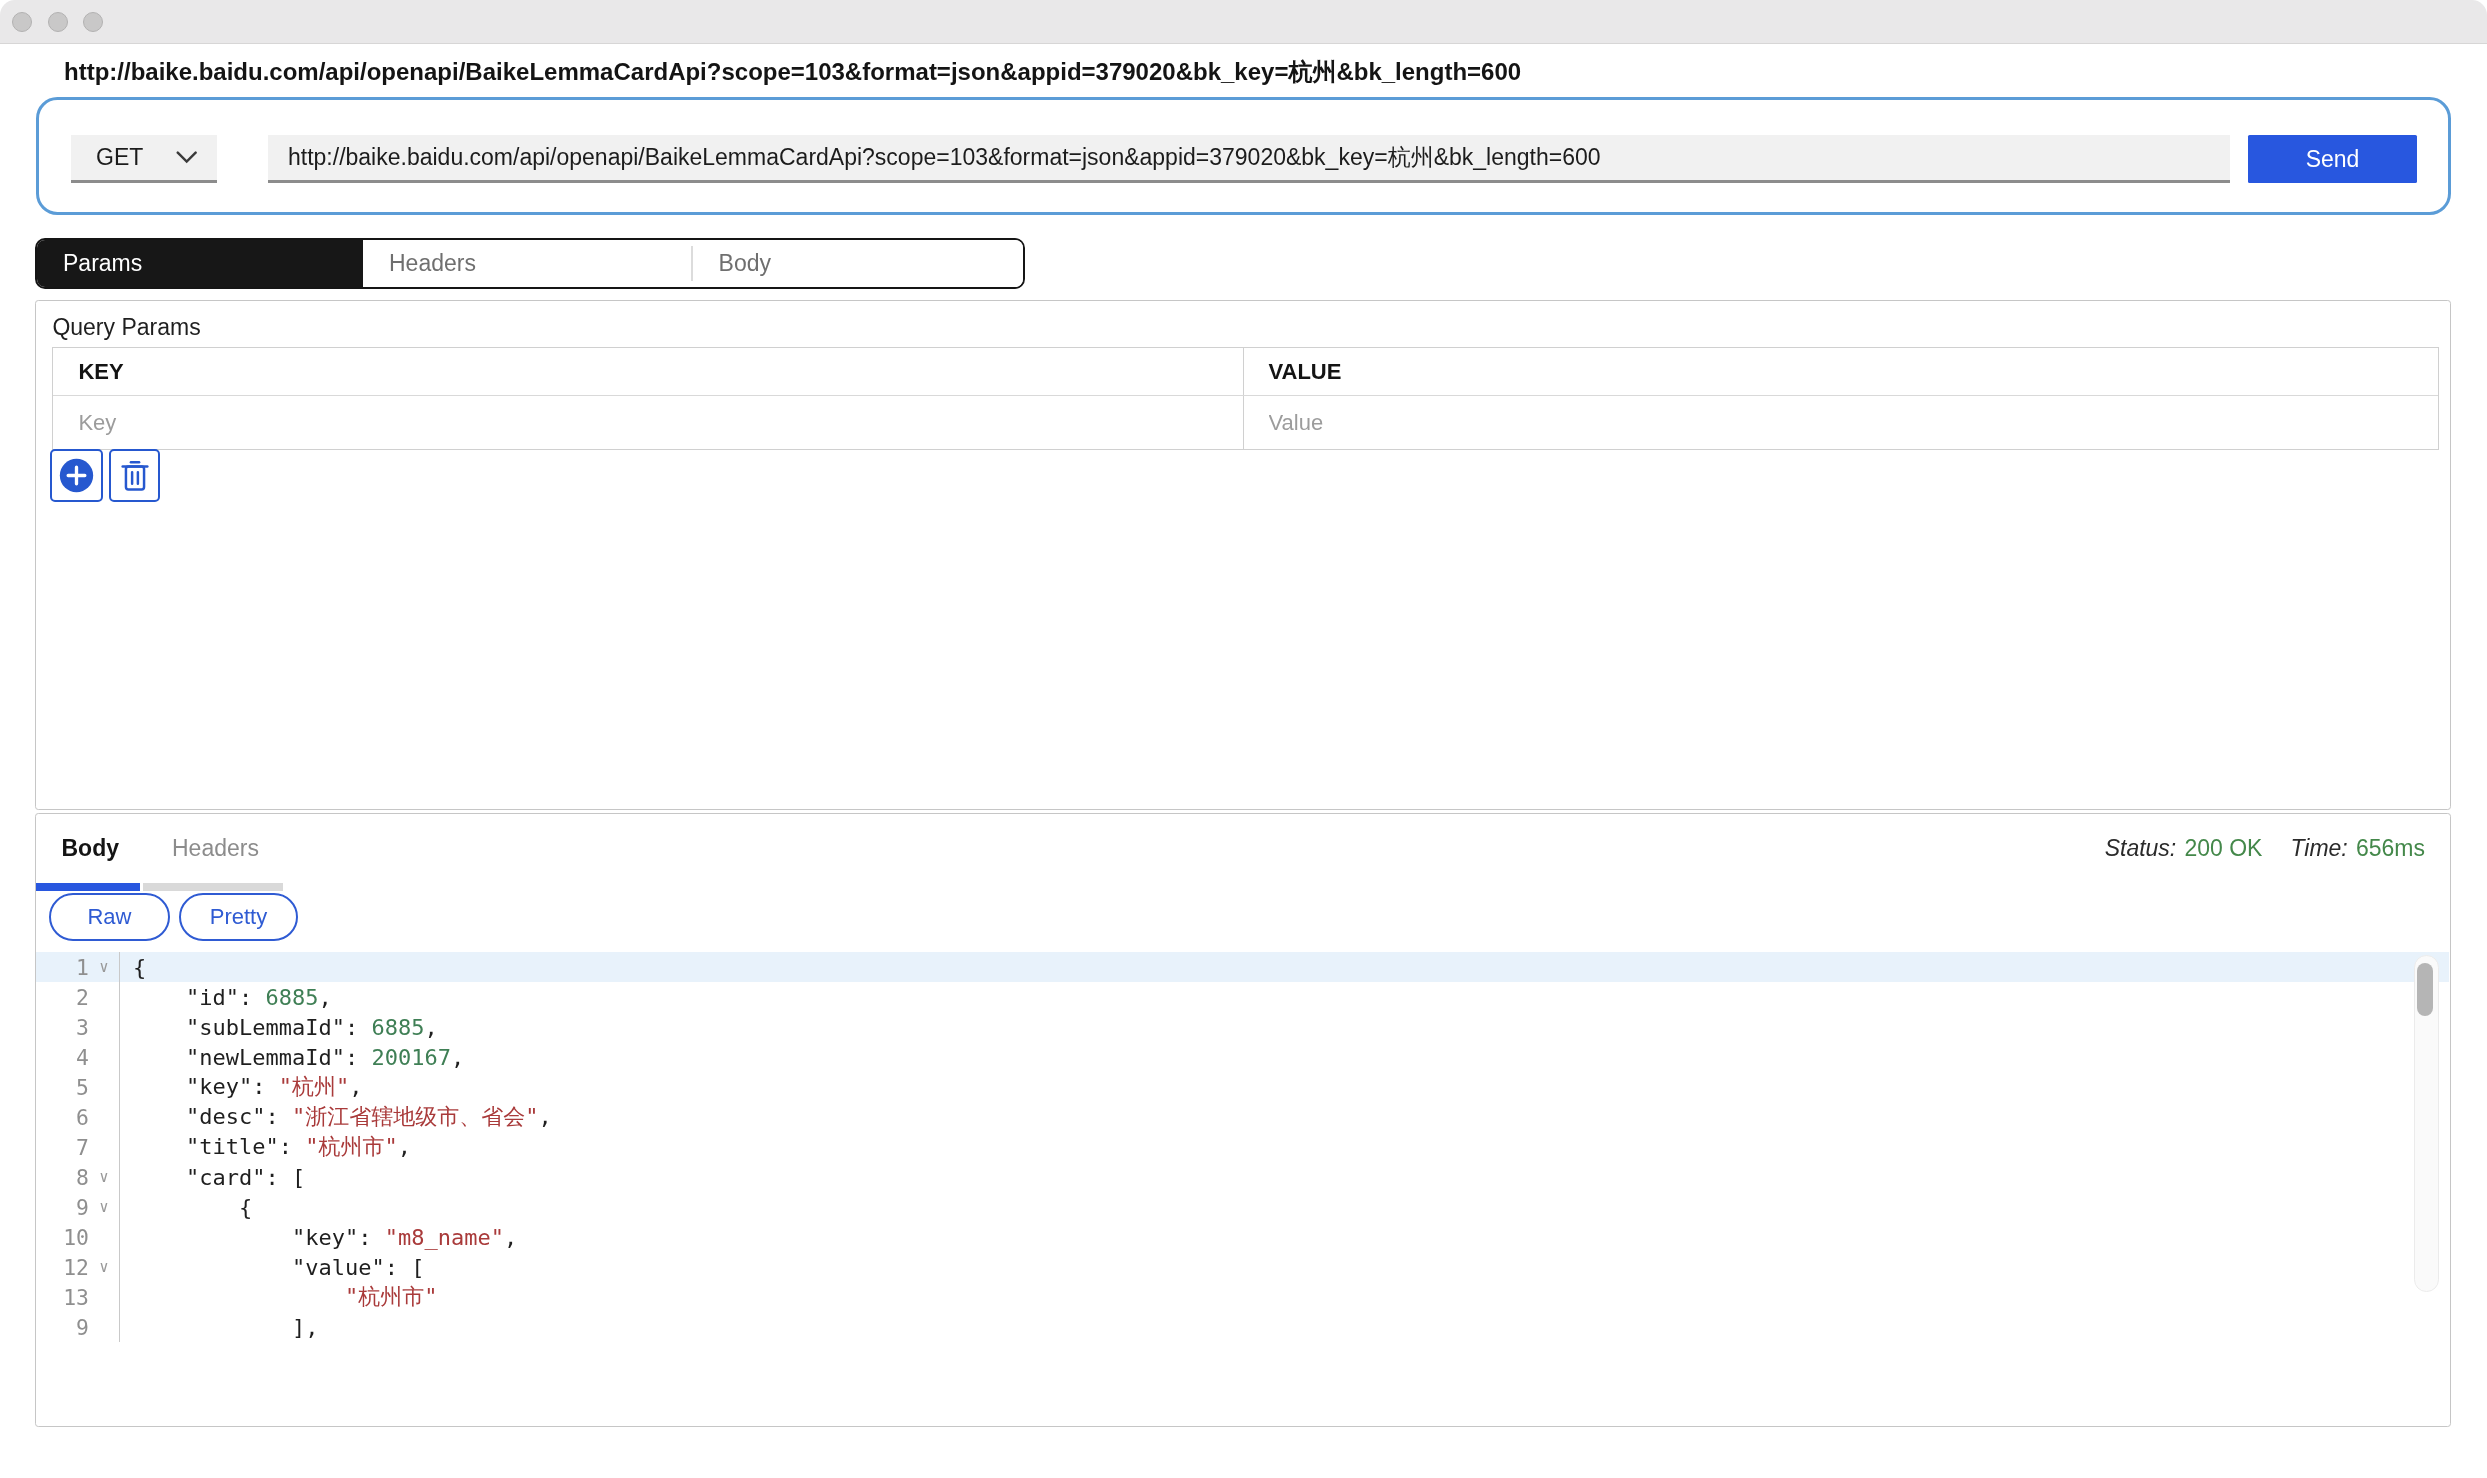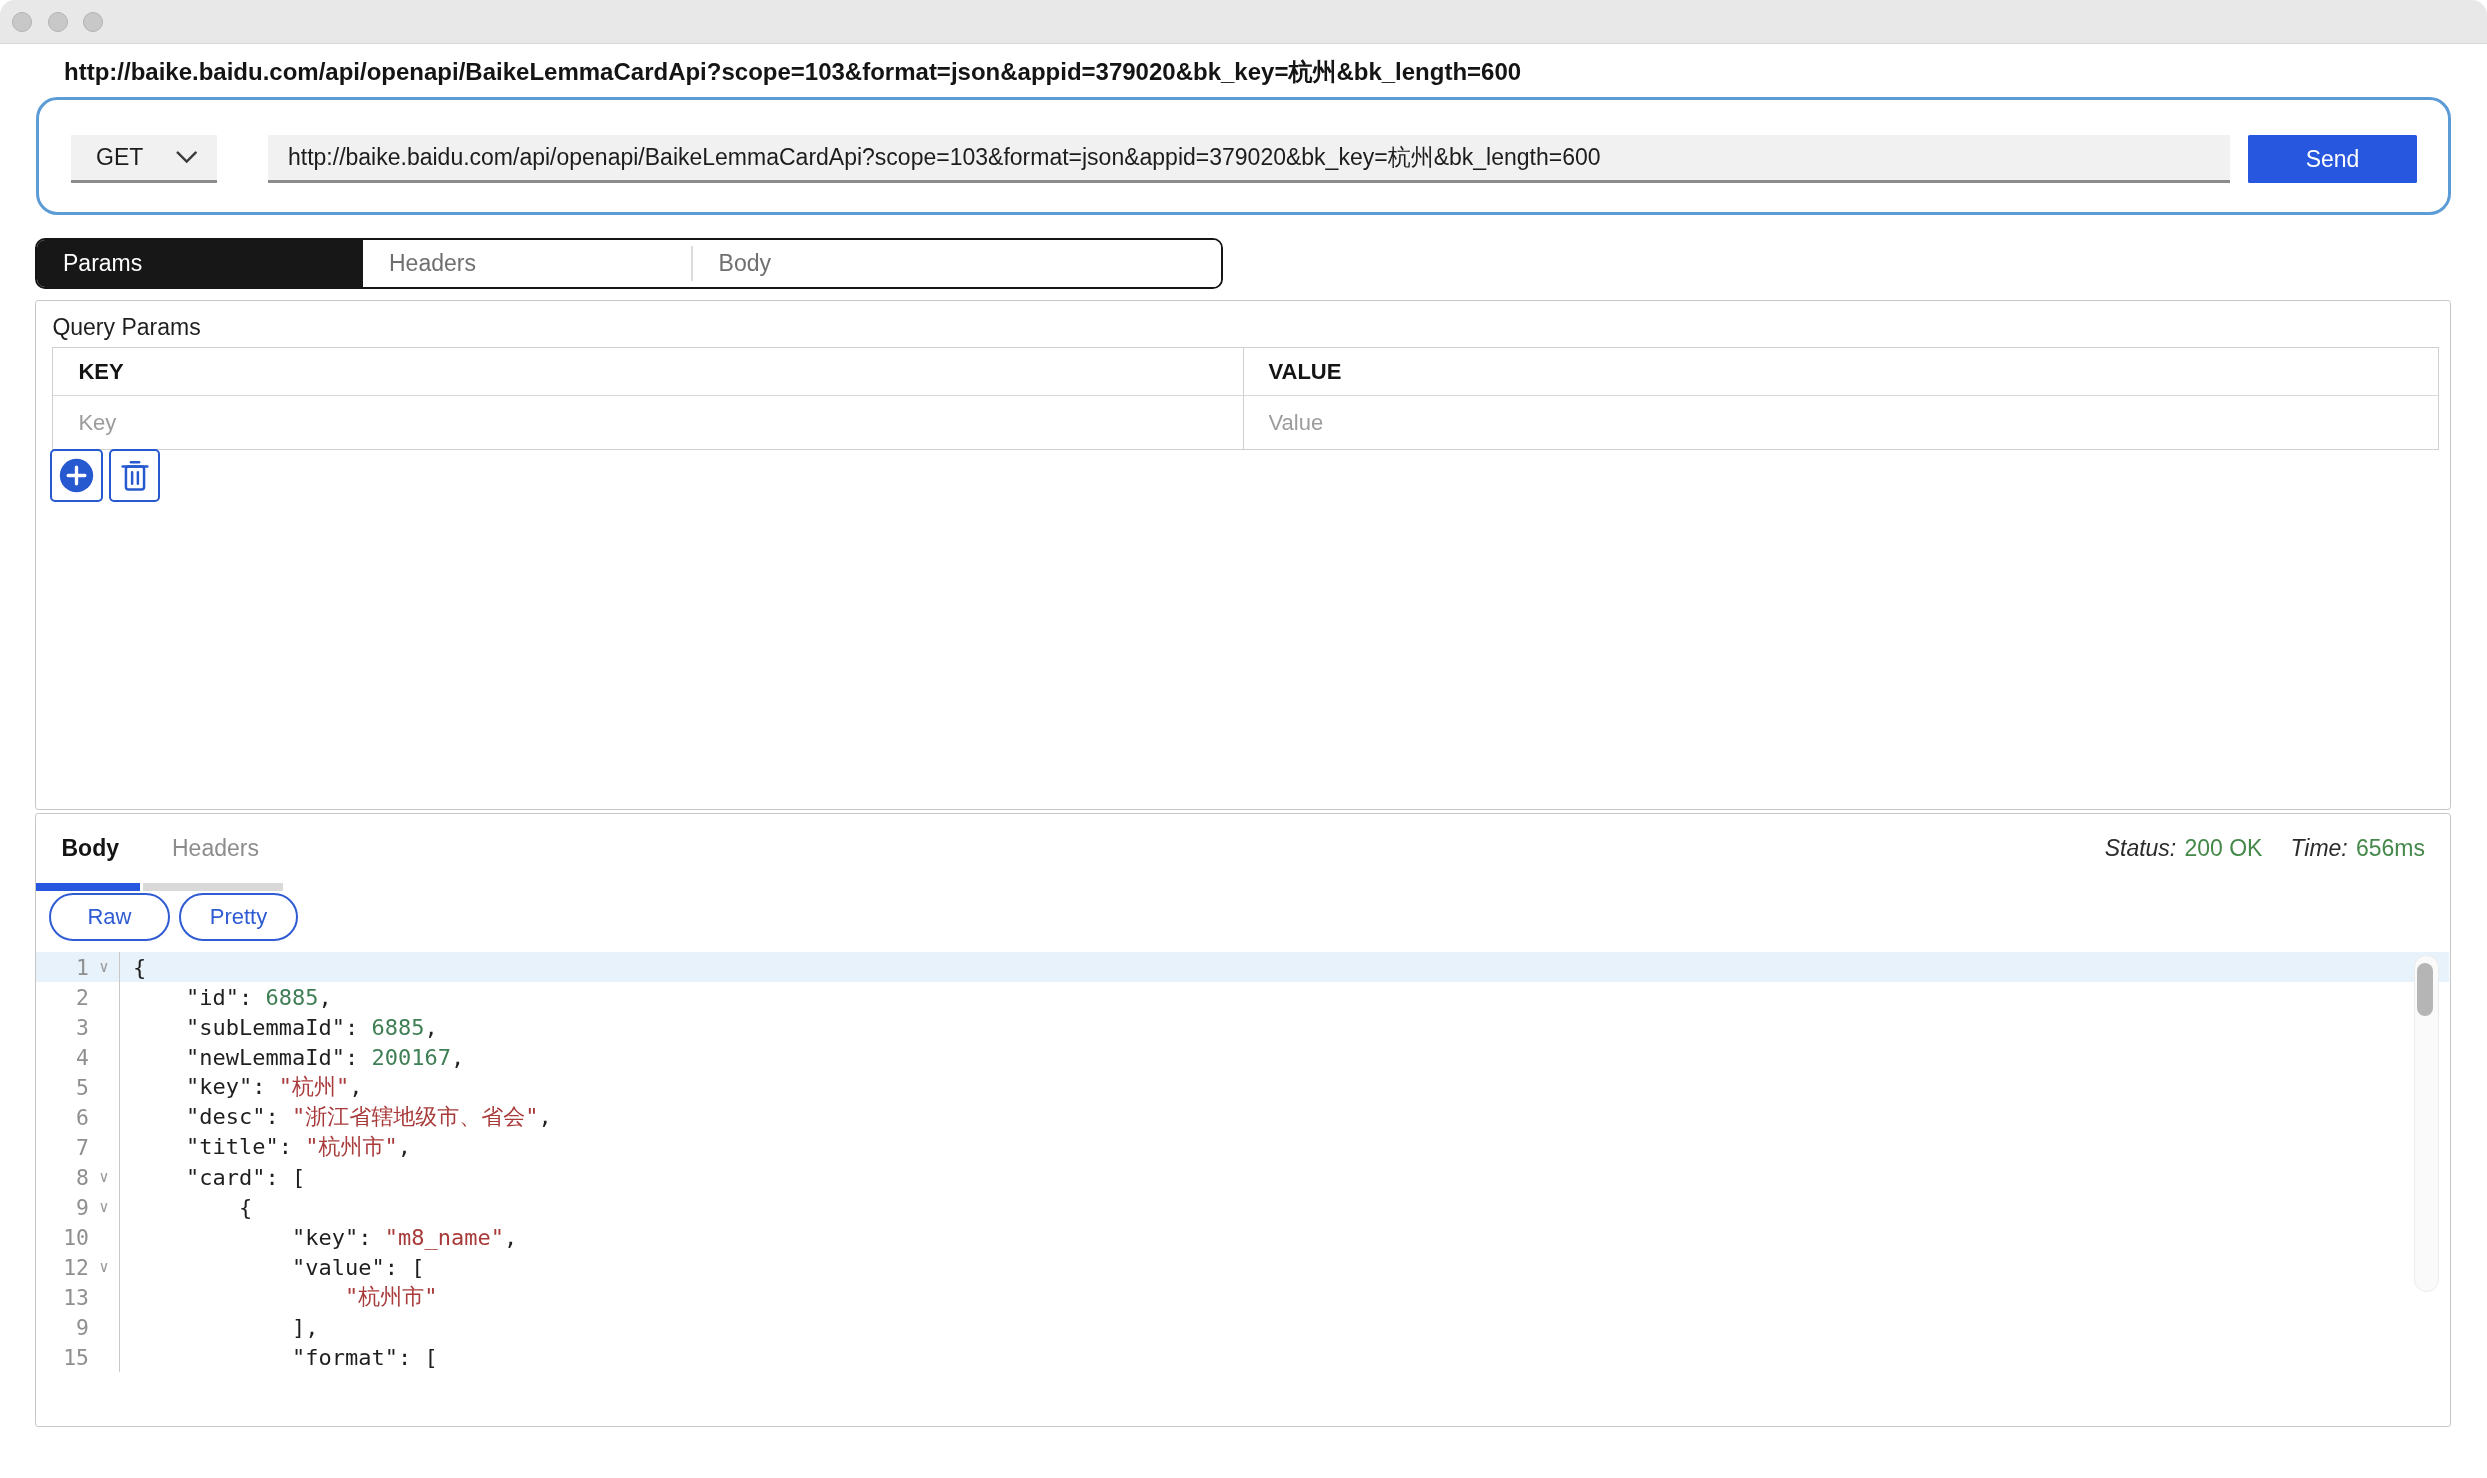--- a/index.html
+++ b/index.html
@@ -15,21 +15,21 @@
   .url-heading { position:absolute; left:64px; top:56px; font-size:24px; font-weight:bold; color:#141414; }
 
   
   .request-bar { position:absolute; left:36px; top:97px; width:2415px; height:118px; border:3.3px solid #5b9cd7; border-radius:21.4px; background:#fff; }
   .method-select { position:absolute; left:32px; top:35px; width:146px; height:48px; background:#f1f1f1; border-bottom:3.3px solid #8c8c8c; display:flex; align-items:center; justify-content:space-between; padding:0 20px 0 25px; font-size:23px; color:#1c1c1c; cursor:pointer; }
   .chev-down { width:21.4px; height:13px; }
   .url-input { position:absolute; left:229px; top:35px; width:1962px; height:48px; background:#f1f1f1; border:none; border-bottom:3.3px solid #8c8c8c; font-size:23px; color:#1c1c1c; padding:0 20px; font-family:"Liberation Sans", sans-serif; outline:none; }
   .send-btn { position:absolute; left:2209px; top:35px; width:169px; height:48px; background:#2857df; color:#fff; font-size:23px; border:none; border-radius:1.6px; display:flex; align-items:center; justify-content:center; cursor:pointer; }
 
   
-  .req-tabs { position:absolute; left:35px; top:238px; width:1188px; height:51px; border:2.5px solid #151515; border-radius:10px; display:flex; overflow:hidden; background:#fff; }
+  .req-tabs { position:absolute; left:35px; top:238px; width:990px; height:51px; border:2.5px solid #151515; border-radius:10px; display:flex; overflow:hidden; background:#fff; }
   .req-tab { display:flex; align-items:center; padding-left:26px; font-size:23px; color:#6f6f6f; background:#fff; cursor:pointer; }
   .req-tab.active { background:#171717; color:#fff; }
   .tab-divider { width:1.6px; height:35px; background:#dcdcdc; align-self:center; }
 
   
   .params-panel { position:absolute; left:35px; top:300px; width:2416px; height:510px; border:1.6px solid #c6c6c6; border-radius:3.3px; background:#fff; }
   .qp-title { position:absolute; left:16.4px; top:13px; font-size:23px; color:#1f1f1f; }
   .qp-table { position:absolute; left:16.4px; top:46px; width:2387px; border:1.6px solid #d0d0d0; }
   .qp-row { display:flex; }
   .qp-row.head { height:48px; border-bottom:1.6px solid #d9d9d9; }
@@ -241,26 +241,19 @@
         </div>
         <div class="code-line"><span class="tk-p">                </span><span class="tk-s">"杭州市"</span></div>
       </div>
       <div class="code-row">
         <div class="gutter-cell">
           <span class="lineno">9</span>
           <span class="chev"></span>
         </div>
         <div class="code-line"><span class="tk-p">            ],</span></div>
       </div>
-      <div class="code-row">
-        <div class="gutter-cell">
-          <span class="lineno">15</span>
-          <span class="chev"></span>
-        </div>
-        <div class="code-line"><span class="tk-p">            </span><span class="tk-k">"format"</span><span class="tk-p">: [</span></div>
-      </div>
     </div>
 
   <div class="sb-track">
     <div class="sb-thumb"></div>
   </div>
 </section>
 
 
 </body></html>

